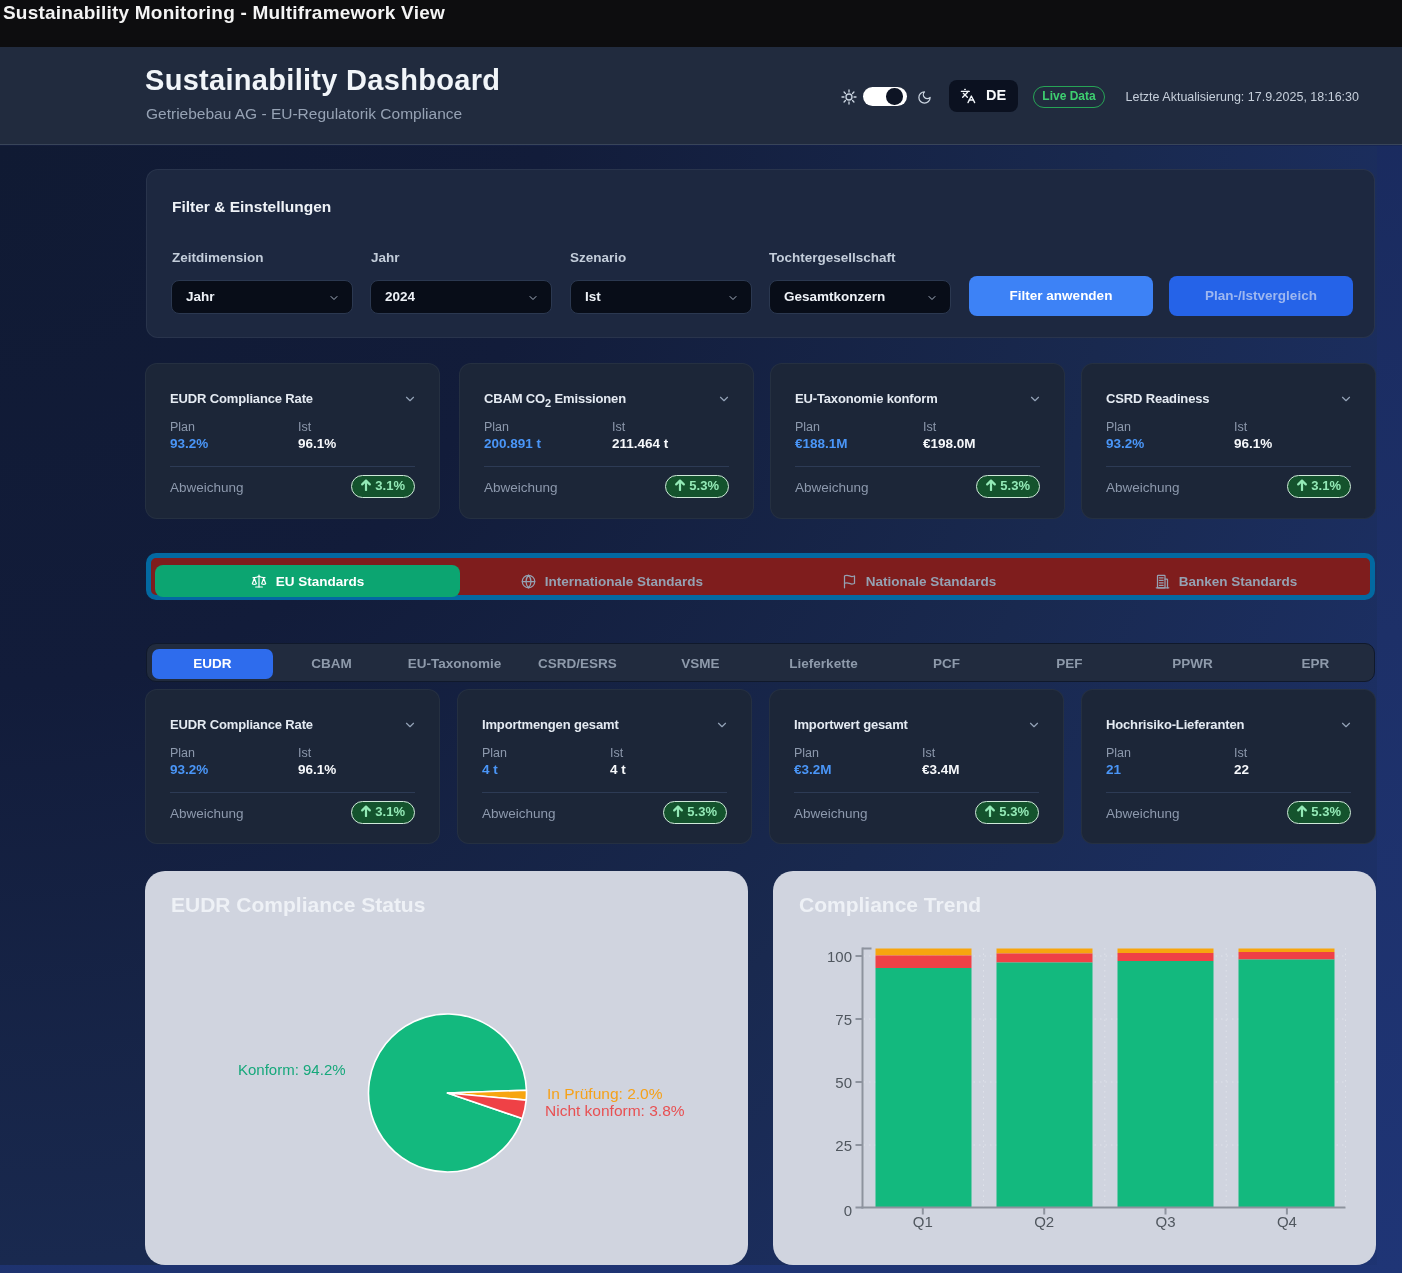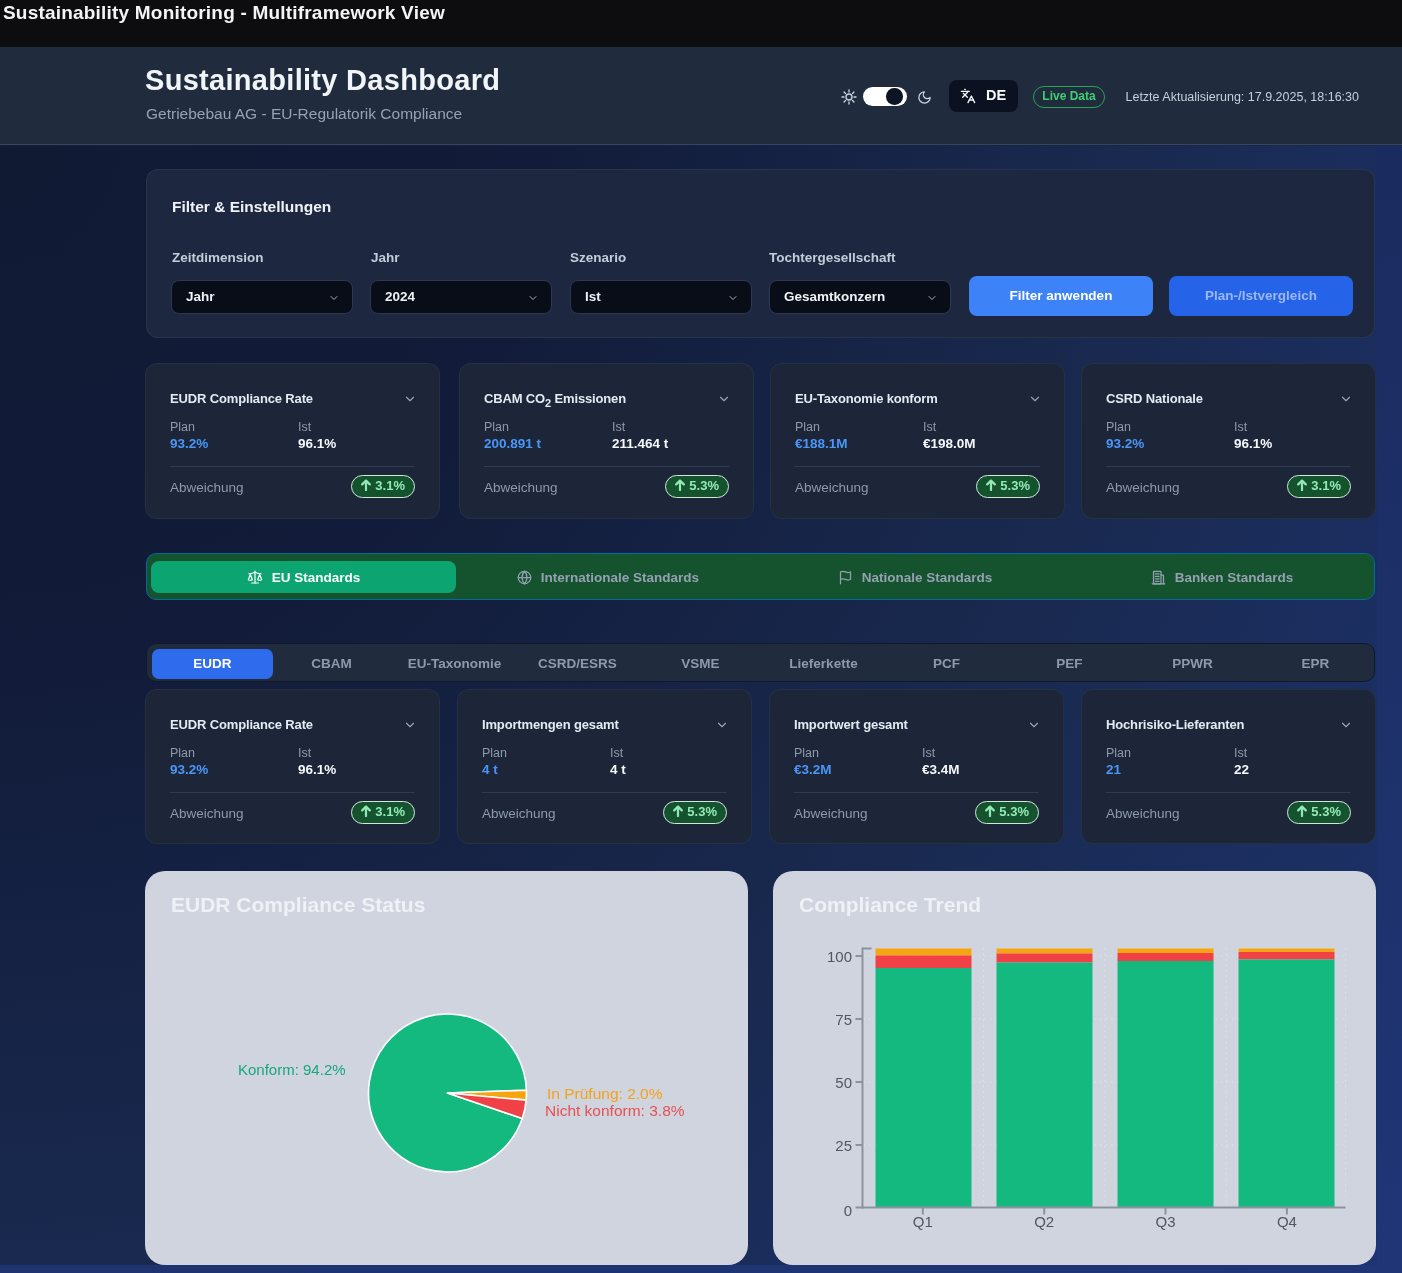--- a/index.html
+++ b/index.html
@@ -41,21 +41,21 @@
   .klabel { position:absolute; top:56px; font-size:12.5px; color:#8d99ad; }
   .kval { position:absolute; top:72px; font-size:13.5px; font-weight:700; }
   .kplan { color:#4a96f8; }
   .kist { color:#f6f8fb; }
   .kc1 { left:24px; } .kc2 { left:152px; }
   .ksep { position:absolute; left:24px; right:24px; top:102px; border-top:1px solid #2d3b55; }
   .kabw { position:absolute; left:24px; top:116px; font-size:13.5px; color:#8d99ad; }
   .kbadge { position:absolute; right:24px; top:111px; height:23px; padding:0 9px; border-radius:12px; background:#14532d; border:1.5px solid #cfe9d9; color:#93e9b6; font-size:13px; font-weight:700; line-height:20px; }
 
   
-  .tbar1 { left:146px; top:553px; width:1229px; height:47px; background:#14532d; border-radius:10px; border:1px solid #0369a1; }
+  .tbar1 { left:146px; top:553px; width:1229px; height:47px; background:#7f1d1d; border-radius:10px; border:5px solid #0369a1; }
   .tbar2 { left:146px; top:624px; width:1229px; height:39px; background:#212b3e; border-radius:10px; border:1px solid #10192b;margin-top:19px; }
   .tgreen { position:absolute; left:4px; top:7px; width:305px; height:32px; background:#0ca571; border-radius:8px; color:#fff; font-size:13.5px; font-weight:700; display:flex; align-items:center; justify-content:center; gap:9px; }
   .titem { position:absolute; top:0; height:47px; display:flex; align-items:center; justify-content:center; gap:9px; color:#95a1b2; font-size:13.5px; font-weight:600; }
   .tblue { position:absolute; left:5px; top:5px; width:121px; height:30px; background:#2e6ced; border-radius:7px; color:#fff; font-size:13.5px; font-weight:700; text-align:center; line-height:30px; }
   .t2 { position:absolute; top:0; height:39px; width:123px; text-align:center; line-height:39px; color:#8e9aab; font-size:13.5px; font-weight:600; }
 
   
   .ccard { top:871px; width:603px; height:394px; background:#d0d4df; border-radius:20px; }
   .ctitle { position:absolute; left:26px; top:22px; font-size:21px; font-weight:700; color:#eef1f6; }
 </style>
@@ -163,21 +163,21 @@
     <div class="kval kplan kc1">€188.1M</div>
     <div class="kval kist kc2">€198.0M</div>
     <div class="ksep"></div>
     <div class="kabw">Abweichung</div>
     <div class="kbadge"><svg style="vertical-align:-1px;margin-right:4px" width="10" height="12" viewBox="0 0 10 12" fill="none" stroke="#93e9b6" stroke-width="2.2" stroke-linecap="round" stroke-linejoin="round">
         <path d="M5 11V1.8"></path>
         <path d="M1.2 5.4 5 1.6l3.8 3.8"></path>
       </svg>5.3%</div>
   </div>
   <div class="abs kcard" style="left:1081px;top:363px">
-    <div class="ktitle">CSRD Nationale</div>
+    <div class="ktitle">CSRD Readiness</div>
     <svg class="kchev" width="14" height="14" viewBox="0 0 24 24" fill="none" stroke="#94a3b8" stroke-width="2" stroke-linecap="round" stroke-linejoin="round">
       <path d="m6 9 6 6 6-6"></path>
     </svg>
     <div class="klabel kc1">Plan</div>
     <div class="klabel kc2">Ist</div>
     <div class="kval kplan kc1">93.2%</div>
     <div class="kval kist kc2">96.1%</div>
     <div class="ksep"></div>
     <div class="kabw">Abweichung</div>
     <div class="kbadge"><svg style="vertical-align:-1px;margin-right:4px" width="10" height="12" viewBox="0 0 10 12" fill="none" stroke="#93e9b6" stroke-width="2.2" stroke-linecap="round" stroke-linejoin="round">

